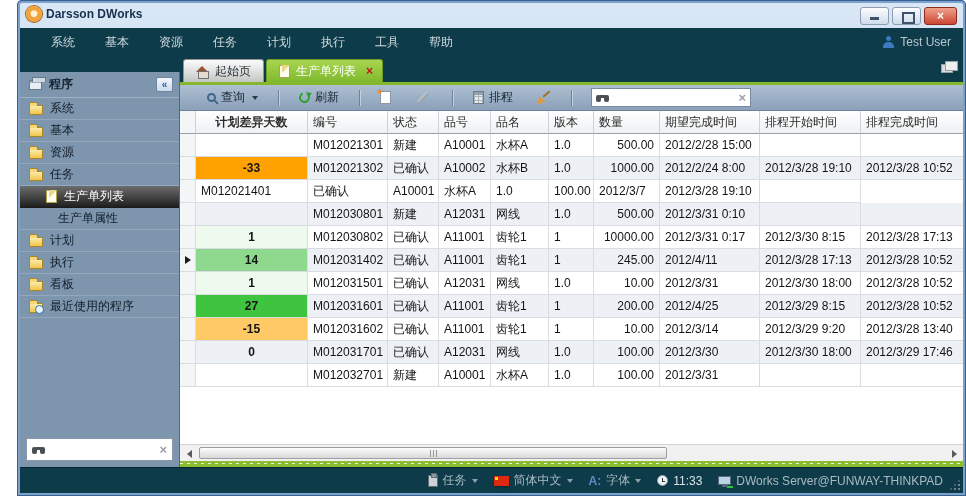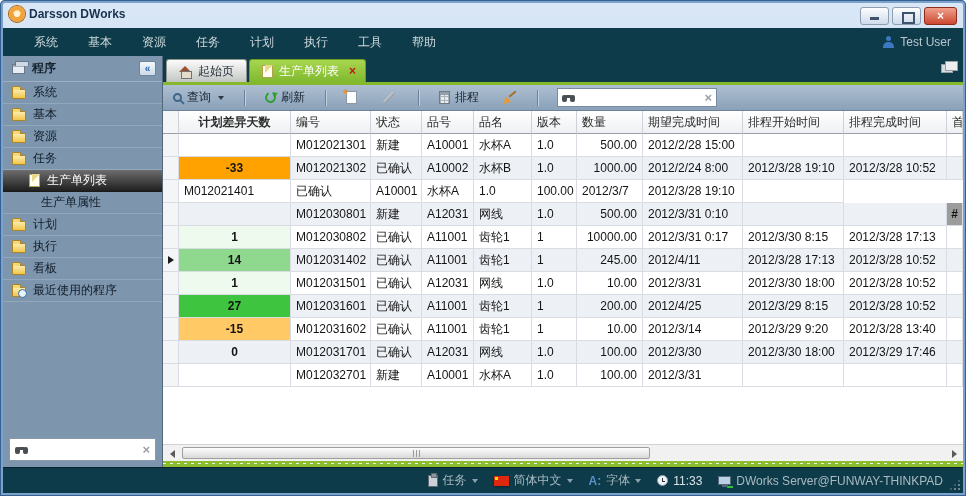--- a/index.html
+++ b/index.html
@@ -1,17 +1,17 @@
 <!DOCTYPE html>
 <html><head>
 <meta charset="utf-8">
 <style>
   * { margin:0; padding:0; box-sizing:border-box; }
   html,body { width:966px; height:496px; overflow:hidden; font-family:"Liberation Sans","DejaVu Sans",sans-serif; font-size:12px; }
-  .win { position:absolute; inset:0; background:linear-gradient(#d9e7f6,#a9c4e0); border-radius:5px 5px 0 0; box-shadow:inset 0 0 0 1px #38608f, inset 0 0 0 3px #7ba2cc; }
+  .win { position:absolute; inset:0; background:linear-gradient(#d9e7f6,#a9c4e0); border-radius:5px 5px 0 0; box-shadow:inset 0 0 0 1px #38608f, inset 0 0 0 3px #7ba2cc;margin-left:17px; }
 
   
   .titlebar { position:absolute; top:0; left:0; right:0; height:28px; }
   .title-icon { position:absolute; left:9px; top:6px; }
   .title-text { position:absolute; left:29px; top:0; line-height:28px; font-weight:bold; color:#18314d; }
   .win-controls { position:absolute; top:7px; right:9px; display:flex; gap:3px; }
   .wc-btn { width:29px; height:18px; border:1px solid #8e9db2; border-radius:3px; background:linear-gradient(#fcfdfe,#cfdbeb); position:relative; cursor:pointer; }
   .wc-btn.close { width:33px; background:linear-gradient(#f0a18b,#cc4732); border-color:#8e2c1c; color:#fff; font-weight:bold; text-align:center; line-height:16px; font-size:12px; }
   .wc-min::after { content:""; position:absolute; left:9px; bottom:4px; width:9px; height:3px; background:#3f526b; }
   .wc-max::after { content:""; position:absolute; left:9px; top:4px; width:9px; height:8px; border:2px solid #3f526b; }
@@ -21,21 +21,21 @@
 
   
   .menubar { position:absolute; top:0; left:0; right:0; height:28px; background:#0e3b4a; display:flex; align-items:center; padding-left:16px; }
   .menu-item { color:#cfdade; padding:0 15px; line-height:28px; cursor:pointer; }
   .menu-user { position:absolute; right:12px; top:0; height:28px; display:flex; align-items:center; gap:6px; color:#b9c6cc; }
 
   
   .main { position:absolute; top:28px; left:0; right:0; bottom:26px; }
 
   
-  .sidebar { position:absolute; left:0; top:0; bottom:0; width:160px; background:#7d96ae; border-right:1px solid #54687c; }
+  .sidebar { position:absolute; left:0; top:16px; bottom:0; width:160px; background:#7d96ae; border-right:1px solid #54687c; }
   .side-header { height:26px; display:flex; align-items:center; gap:7px; padding:0 6px 0 9px; border-bottom:1px solid #9db0c4; font-weight:bold; color:#16222e; }
   .side-header .sp { flex:1; }
   .collapse-btn { width:17px; height:15px; background:linear-gradient(#f4f8fc,#ccdaea); border:1px solid #6d86a0; border-radius:2px; color:#2464a8; font-size:10px; line-height:13px; text-align:center; font-weight:bold; cursor:pointer; }
   .side-item { height:22px; display:flex; align-items:center; gap:7px; padding-left:9px; border-bottom:1px solid #93a8bd; color:#111c27; cursor:pointer; }
   .side-item.indent { padding-left:38px; }
   .side-item.selected { background:linear-gradient(#6d6d6d,#1f1f1f); color:#fff; border-bottom-color:#1a1a1a; padding-left:26px; }
   .side-search { position:absolute; left:6px; right:6px; bottom:6px; height:23px; background:#fff; border:1px solid #8a9aab; display:flex; align-items:center; padding:0 5px; gap:5px; }
   .side-search input { flex:1; border:none; outline:none; font-size:12px; min-width:10px; }
   .clear-x { color:#9aa0a6; font-weight:bold; font-size:13px; cursor:pointer; line-height:1; }
 
@@ -44,21 +44,21 @@
 
   
   .tabstrip { height:26px; background:#0e3b4a; display:flex; align-items:flex-end; padding-left:3px; position:relative; flex:0 0 auto; }
   .tab { height:23px; display:flex; align-items:center; gap:6px; padding:0 12px; margin-right:2px; border-radius:3px 3px 0 0; cursor:pointer; }
   .tab.inactive { background:linear-gradient(#fbfbfb,#c3c7c3); color:#27313a; border:1px solid #8d958d; border-bottom:none; }
   .tab.active { background:linear-gradient(#a9d54f,#7fb92e); color:#fff; border:1px solid #6d9e22; border-bottom:none; padding-right:9px; }
   .tab-close { color:#c01818; font-weight:bold; font-size:12px; margin-left:4px; cursor:pointer; }
   .greenline { height:3px; background:#86b72c; flex:0 0 auto; }
 
   
-  .toolbar { height:26px; background:linear-gradient(#aebfd1,#8aa1b9); border-bottom:1px solid #6f8299; display:flex; align-items:center; padding:0 5px; gap:13px; flex:0 0 auto; }
+  .toolbar { height:26px; background:linear-gradient(#aebfd1,#8aa1b9); border-bottom:1px solid #6f8299; display:flex; align-items:center; padding:0 22px; gap:13px; flex:0 0 auto; }
   .tb-btn { display:flex; align-items:center; gap:5px; padding:2px 5px; border-radius:2px; color:#15222e; cursor:pointer; }
   .tb-sep { width:1px; height:16px; background:#6f8299; box-shadow:1px 0 0 #c3d0dd; margin:0 2px; }
   .caret-d { width:0; height:0; border-left:3px solid transparent; border-right:3px solid transparent; border-top:4px solid #2c3a48; margin-left:2px; }
   .tb-search { width:160px; height:19px; background:#fff; border:1px solid #7a8aa0; display:flex; align-items:center; padding:0 4px; gap:4px; margin-left:4px; }
   .tb-search input { flex:1; border:none; outline:none; font-size:12px; min-width:10px; }
 
   
   .table-area { flex:1 1 auto; background:#fff; overflow:hidden; position:relative; }
   .trow { display:grid; grid-template-columns:16px 112px 80px 51px 52px 58px 45px 66px 100px 101px 103px minmax(12px,1fr); }
   .tc { height:23px; line-height:22px; padding:0 5px; border-right:1px solid #d9dce2; border-bottom:1px solid #d9dce2; white-space:nowrap; overflow:hidden; color:#141414; }

